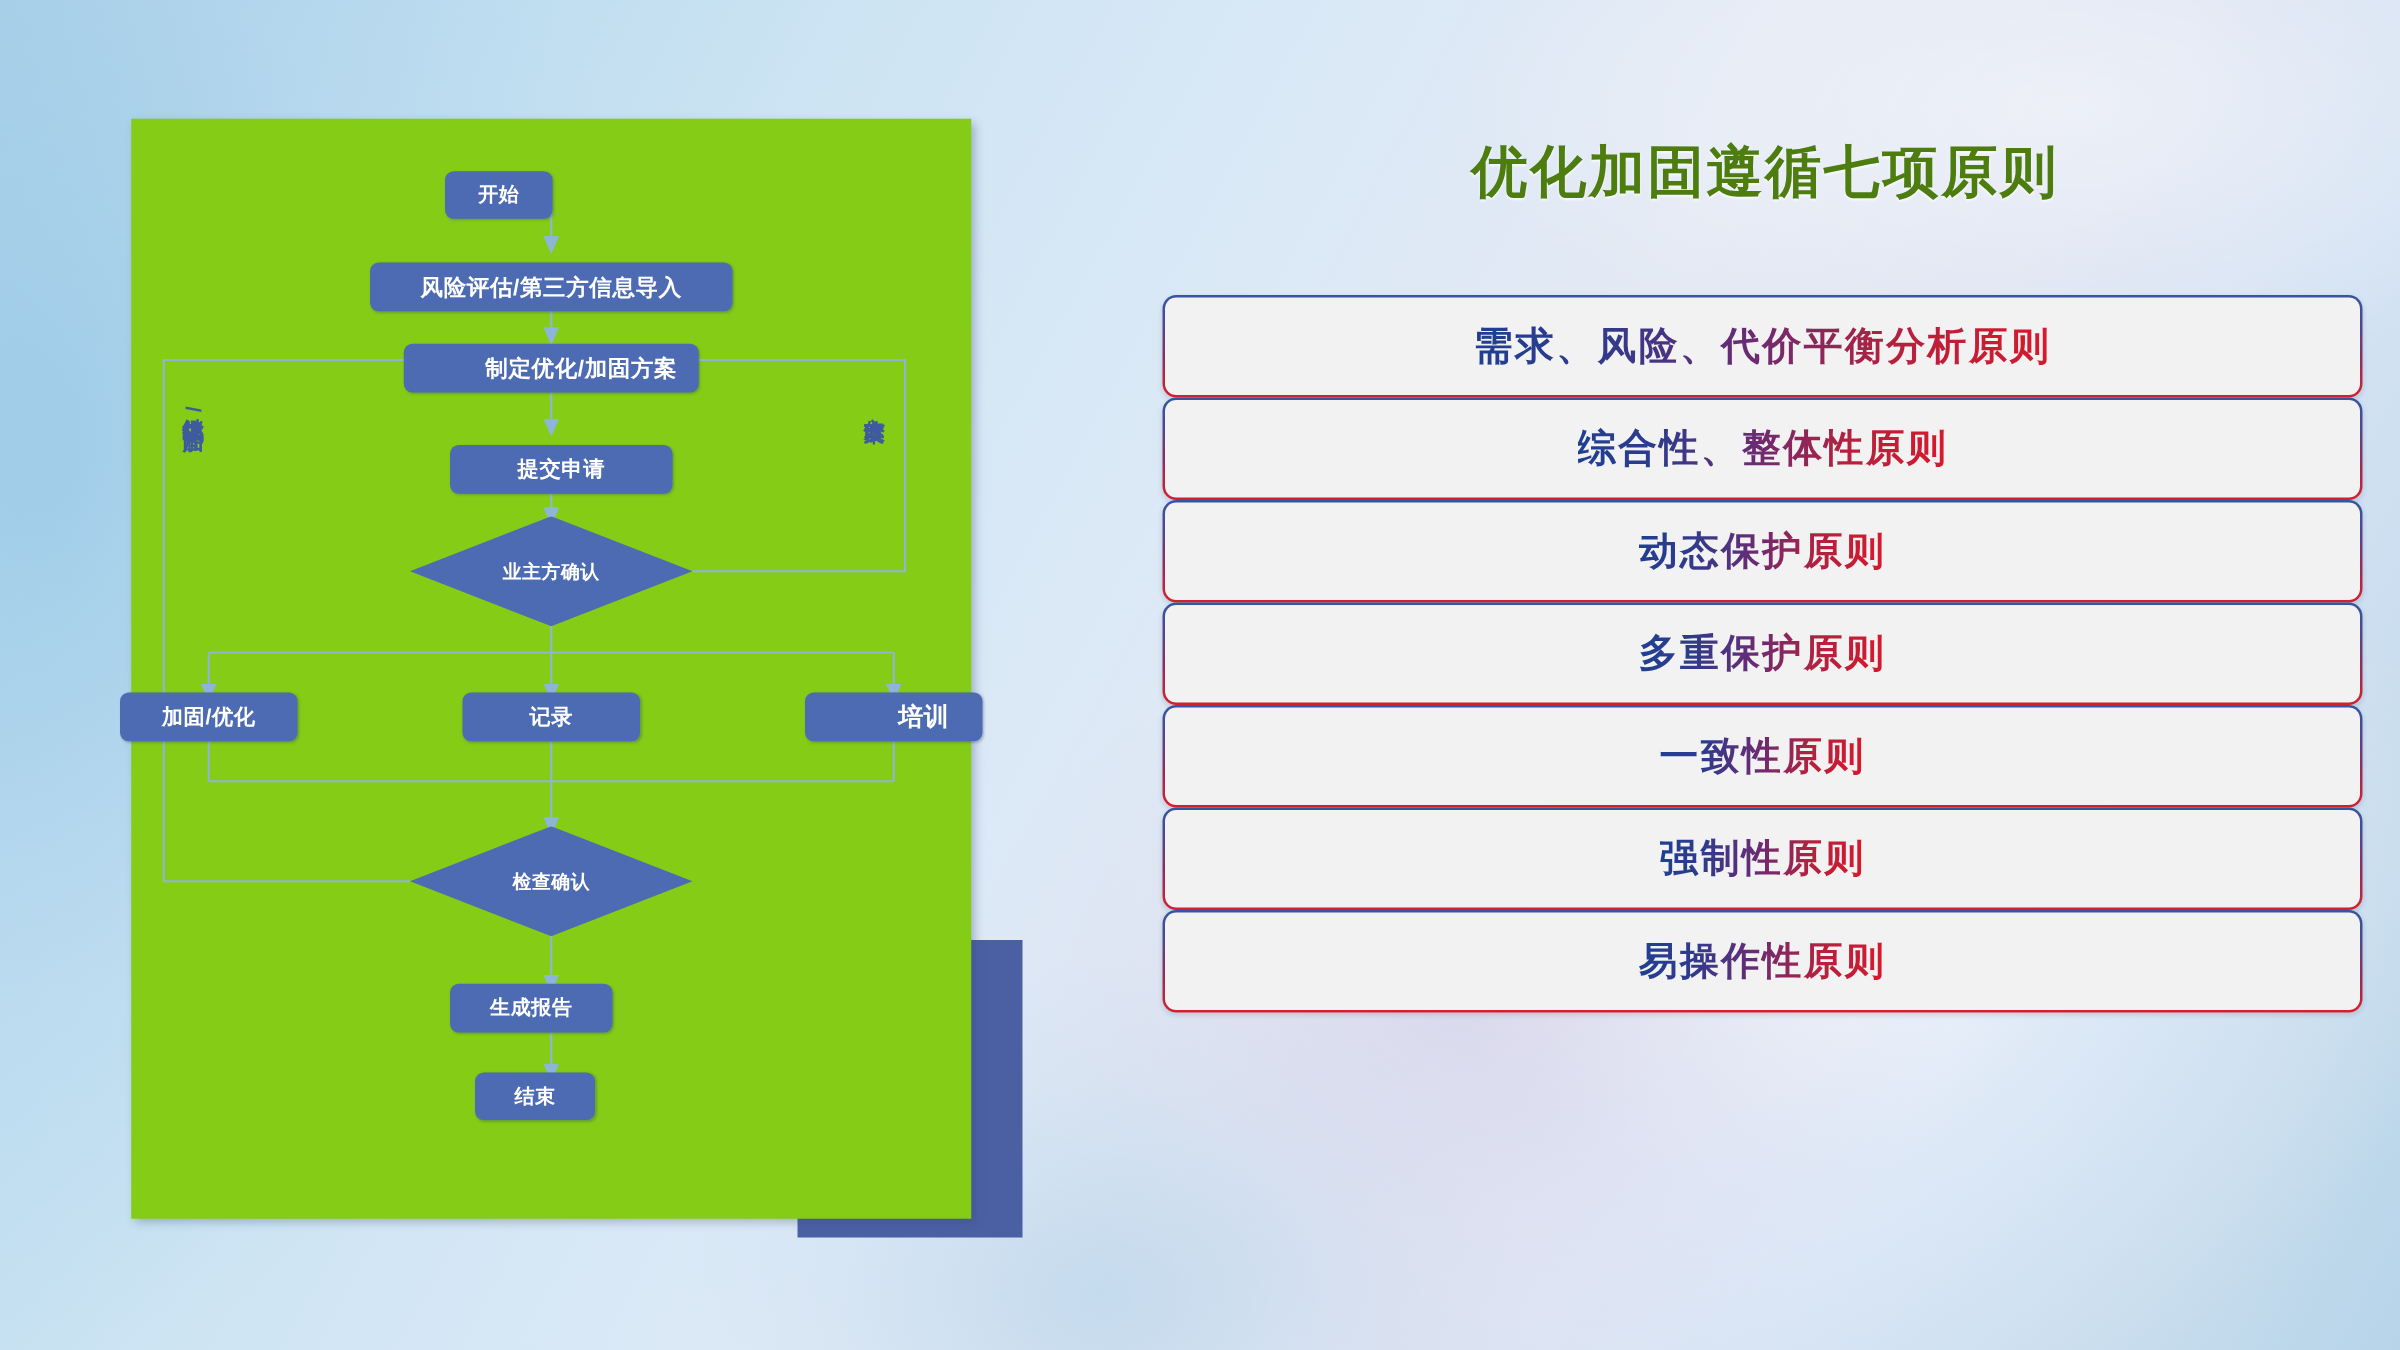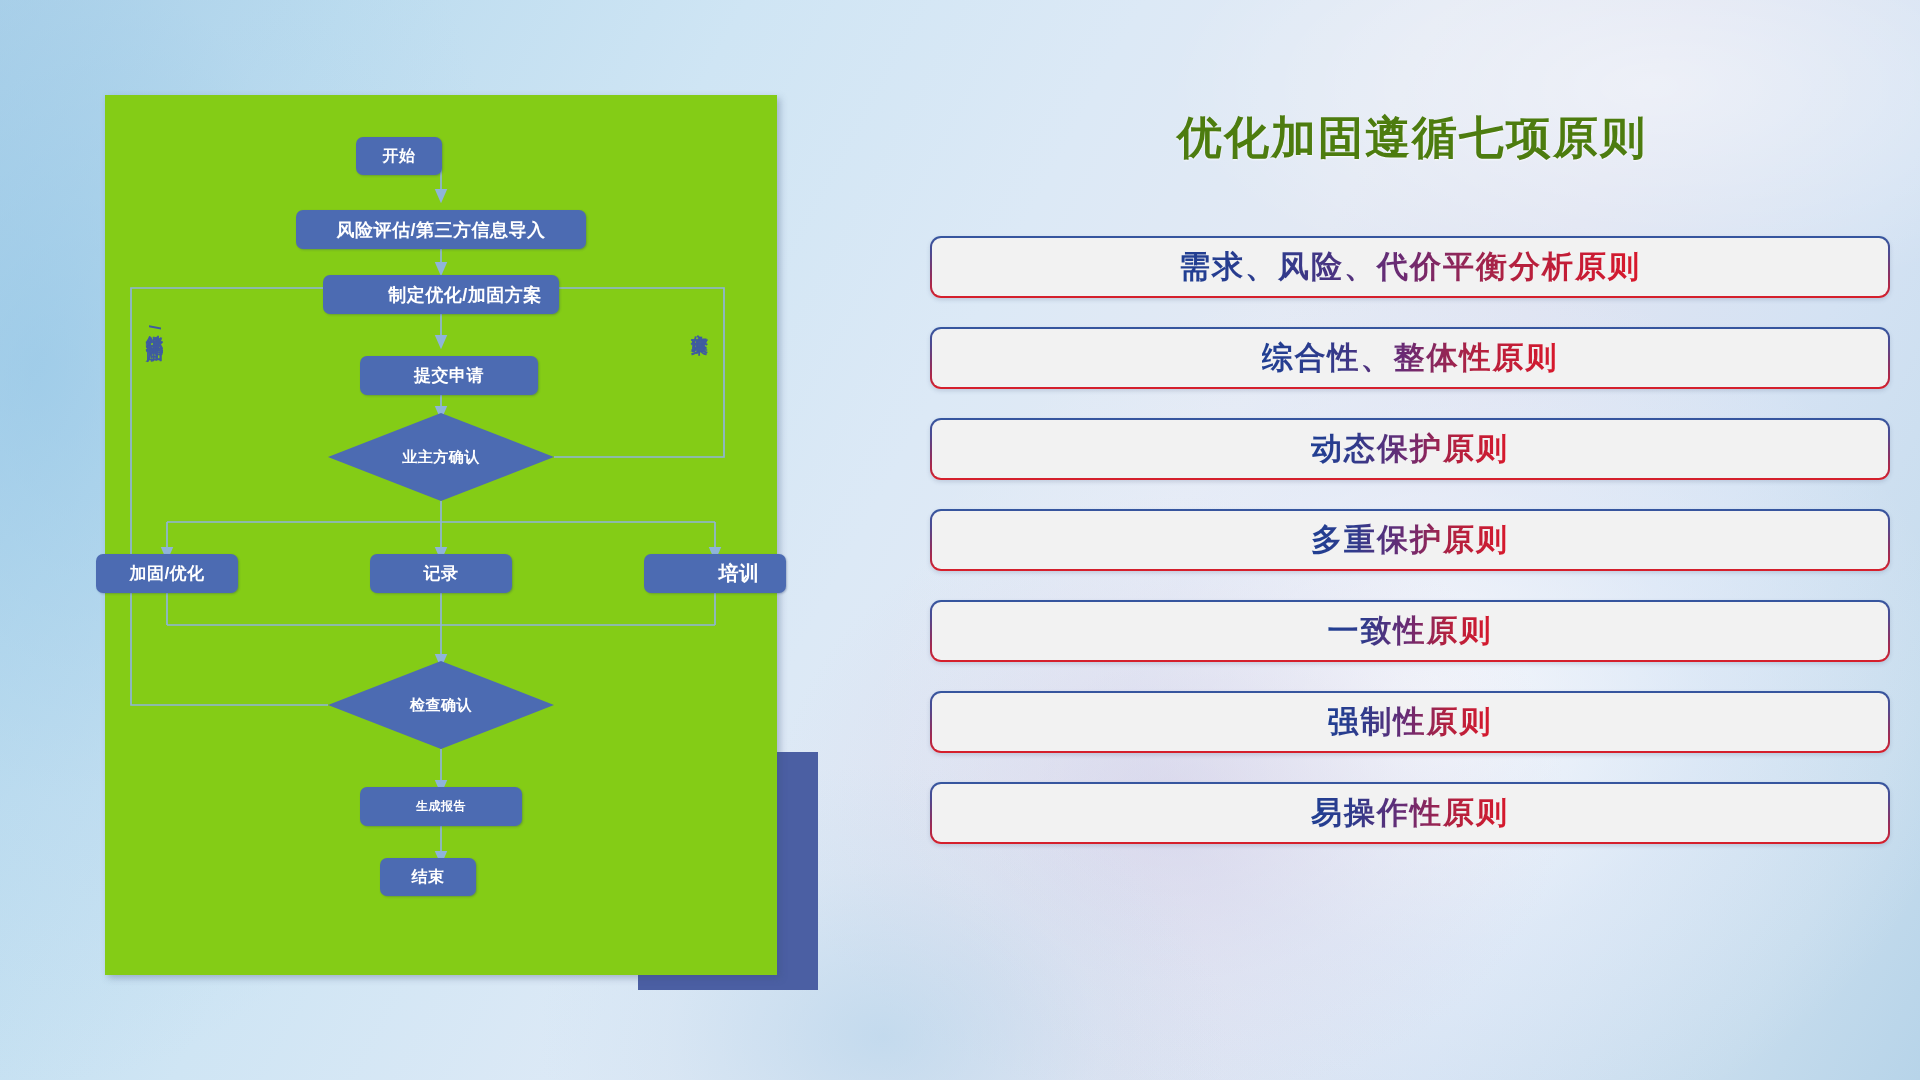--- a/index.html
+++ b/index.html
@@ -92,22 +92,21 @@
     position:absolute; left:52px; top:108px; width:920px;
     text-align:center;
     font-size:45px; font-weight:bold;
     color:#4d7c0f;
     letter-spacing:2px;
     text-shadow:0 1px 2px rgba(255,255,255,.75);
   }
   #principles { position:absolute; left:30px; top:236px; width:960px; }
   .p-card {
     position:relative;
-    height:62px;
-    margin-bottom:29px;
+    height:82px;
     border-radius:11px;
     padding:2px;
     background:linear-gradient(180deg,#35569f 0%, #4a4a92 26%, #8b2f61 62%, #d81f2a 100%);
     box-shadow:0 2px 4px rgba(70,90,130,.20);
   }
   .p-card-inner {
     width:100%; height:100%;
     border-radius:9px;
     background:#f2f2f2;
     display:flex; align-items:center; justify-content:center;
@@ -191,21 +190,21 @@
       <div class="diamond" style="left:223px; top:318px; width:226px; height:88px;">业主方确认</div>
 
       <div class="node" style="left:-9px; top:459px; width:142px; height:39px; font-size:17px;">加固/优化</div>
 
       <div class="node" style="left:265px; top:459px; width:142px; height:39px; font-size:17px;">记录</div>
 
       <div class="node" style="left:539px; top:459px; width:142px; height:39px; font-size:20px;padding-left:48px;">培训</div>
 
       <div class="diamond" style="left:223px; top:566px; width:226px; height:88px;">检查确认</div>
 
-      <div class="node" style="left:255px; top:692px; width:162px; height:39px; font-size:12px;">生成报告</div>
+      <div class="node" style="left:255px; top:692px; width:130px; height:39px; font-size:16px;">生成报告</div>
 
       <div class="node" style="left:275px; top:763px; width:96px; height:38px; font-size:16px;">结束</div>
 
       <div class="vlabel" style="left:40px; top:226px;">继续优化/加固</div>
 
       <div class="vlabel" style="left:585px; top:226px;">方案修改</div>
 
     </div>
   </div>
 </div>

